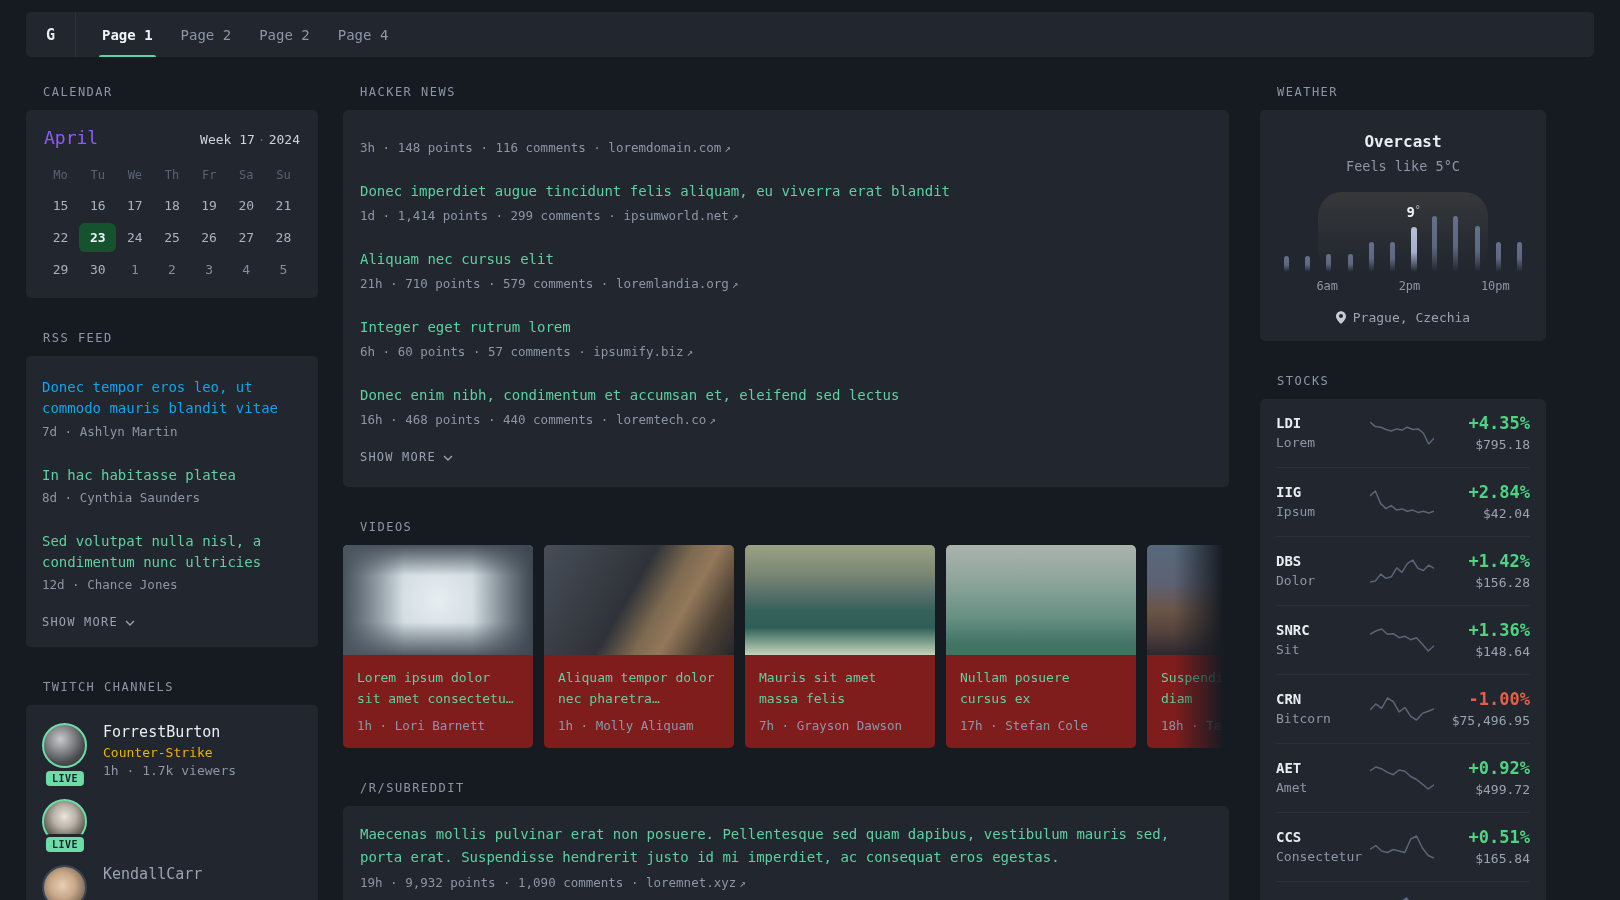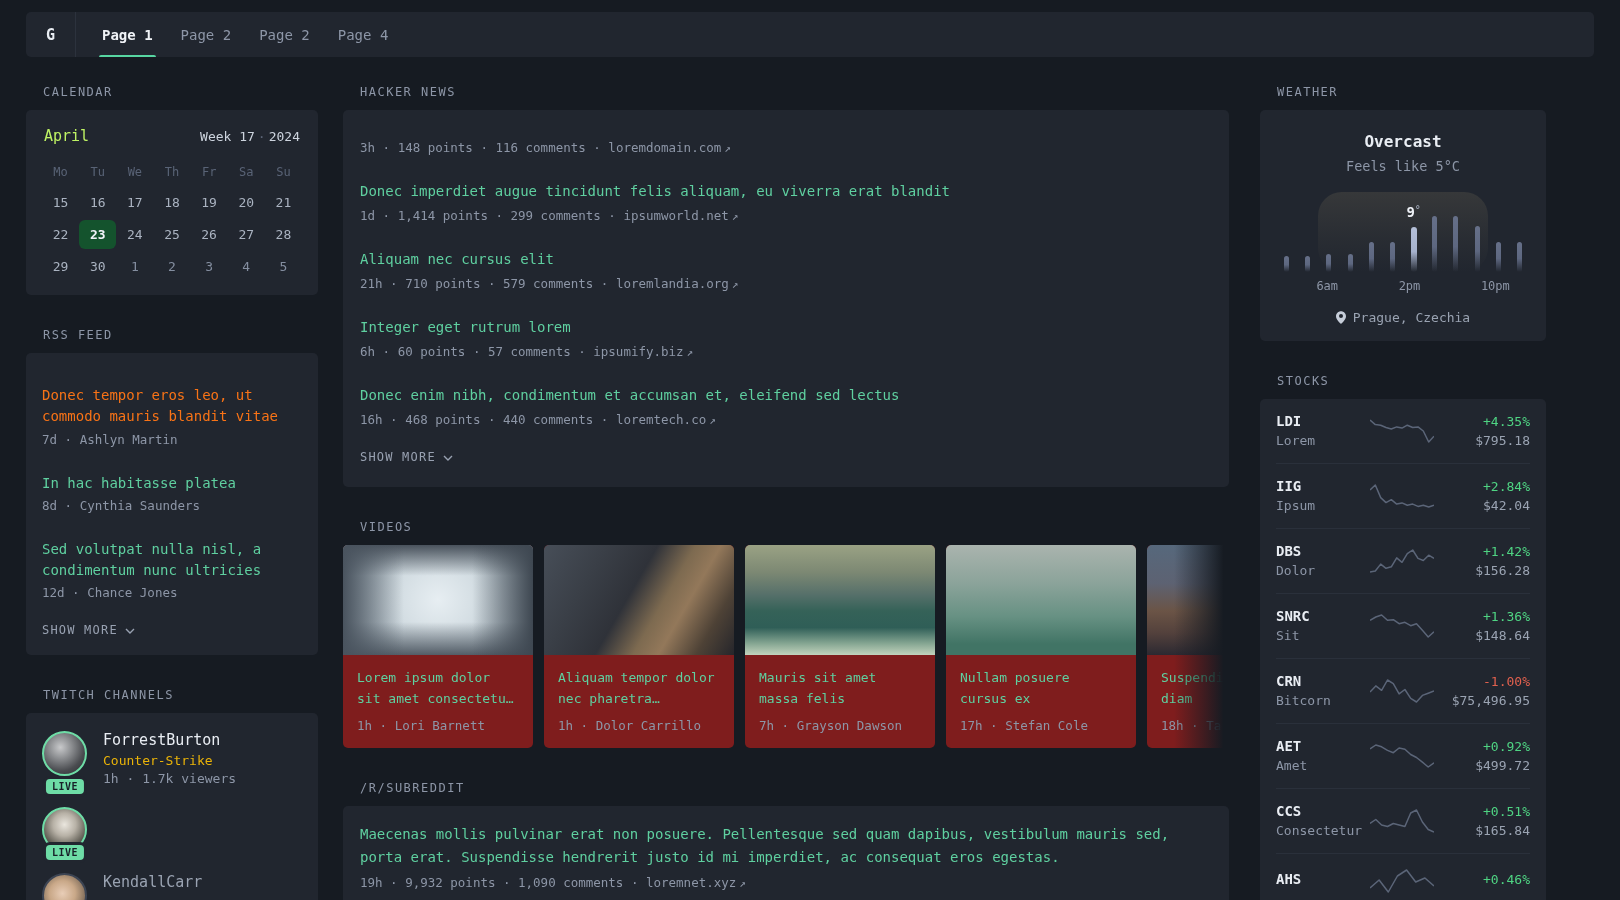--- a/index.html
+++ b/index.html
@@ -45,34 +45,34 @@
   .widget { margin-bottom: 33px; }
   .widget-label {
     color: #8d96a7; font-size: 12px; letter-spacing: 1.5px;
     padding: 0 0 11px 17px;
   }
   .card { background: #21262f; border-radius: 5px; }
 
   
   .cal-card { padding: 17px 16px 14px 16px; }
   .cal-head { display: flex; justify-content: space-between; align-items: baseline; padding: 0 2px; }
-  .cal-month { font-size: 15px; color: #bef264; }
+  .cal-month { font-size: 18px; color: #8b5cf6; }
   .cal-weekinfo { font-size: 13px; color: #cdd4de; }
   .cal-weekinfo .dot { color: #5b6476; padding: 0 3px; }
   .cal-grid { display: grid; grid-template-columns: repeat(7, 1fr); margin-top: 16px; text-align: center; row-gap: 3px; }
   .cal-dow { color: #596376; font-size: 12px; padding: 4px 0 6px; }
   .cal-day { color: #aab3c1; font-size: 13px; padding: 7px 0; }
   .cal-day.muted { color: #848ea0; }
   .cal-day.selected { background: #14532d; border-radius: 6px; color: #f0f3f8; font-weight: bold; }
 
   
   .rss-card { padding: 8px 16px 6px 16px; }
   .feed-item { padding: 13px 0; }
   .feed-title { color: #5fd0a0; font-size: 14px; line-height: 1.52; cursor: pointer; }
-  .feed-title.visited { color: #f97316; margin-top: 11px; }
+  .feed-title.visited { color: #0ea5e9; }
   .feed-meta { color: #8d96a7; font-size: 12.5px; margin-top: 4px; }
   .show-more {
     display: flex; align-items: center; gap: 7px;
     color: #98a1b1; font-size: 12px; letter-spacing: 1.2px;
     padding: 10px 0 12px; cursor: pointer;
   }
   .show-more svg { margin-top: 1px; }
 
   
   .tw-card { padding: 18px 16px; }
@@ -157,21 +157,21 @@
 
   
   .stocks-card { padding: 0 16px; }
   .stock-row { display: flex; align-items: center; padding: 14px 0 15px; border-top: 1px solid #2a303b; cursor: pointer; }
   .stock-row:first-child { border-top: none; }
   .stock-left { width: 88px; flex: none; }
   .stock-ticker { color: #e9edf3; font-size: 14px; font-weight: bold; }
   .stock-name { color: #8d96a7; font-size: 13px; margin-top: 4px; }
   .stock-sparkwrap { flex: 1; display: flex; justify-content: center; }
   .stock-right { width: 90px; flex: none; text-align: right; }
-  .stock-change { font-size: 13px; font-weight: normal; }
+  .stock-change { font-size: 17px; font-weight: bold; }
   .stock-change.up { color: #4fd483; }
   .stock-change.down { color: #e0604e; }
   .stock-price { color: #9aa3b2; font-size: 13px; margin-top: 4px; }
 </style>
 </head>
 <body>
 
 <div class="header">
   <div class="logo">G</div>
   <div class="tabs">
@@ -328,21 +328,21 @@
           <div class="video-thumb t-0"></div>
           <div class="video-body">
             <div class="video-title">Lorem ipsum dolor sit amet consectetu…</div>
             <div class="video-meta">1h · Lori Barnett</div>
           </div>
         </div>
         <div class="video-card">
           <div class="video-thumb t-1"></div>
           <div class="video-body">
             <div class="video-title">Aliquam tempor dolor nec pharetra…</div>
-            <div class="video-meta">1h · Dolor Carrillo</div>
+            <div class="video-meta">1h · Molly Aliquam</div>
           </div>
         </div>
         <div class="video-card">
           <div class="video-thumb t-2"></div>
           <div class="video-body">
             <div class="video-title">Mauris sit amet massa felis</div>
             <div class="video-meta">7h · Grayson Dawson</div>
           </div>
         </div>
         <div class="video-card">

